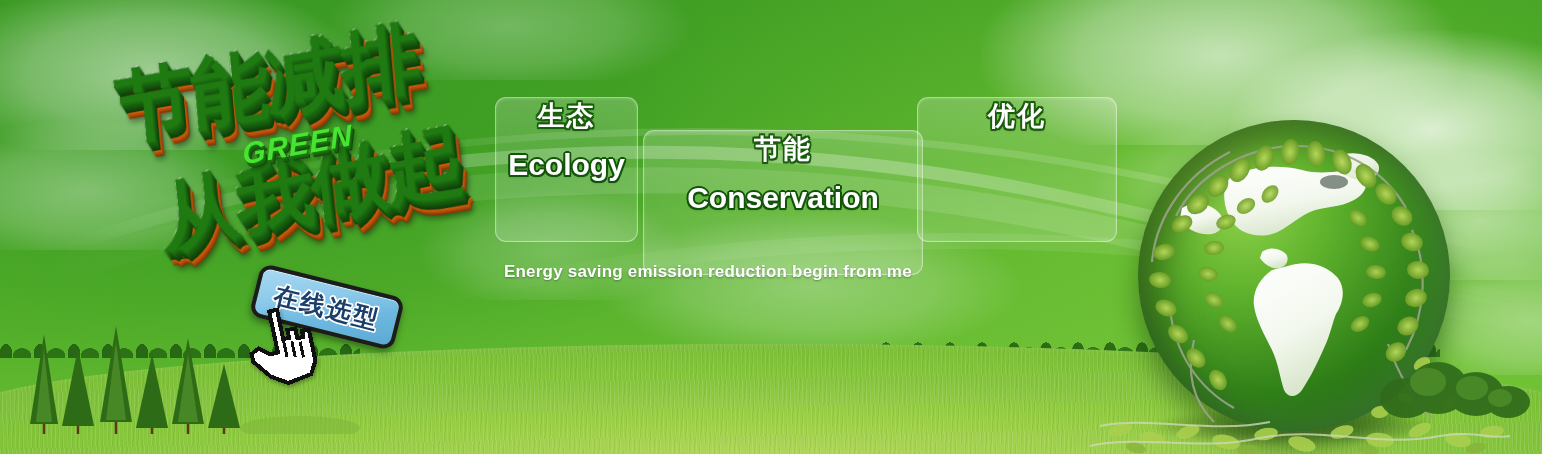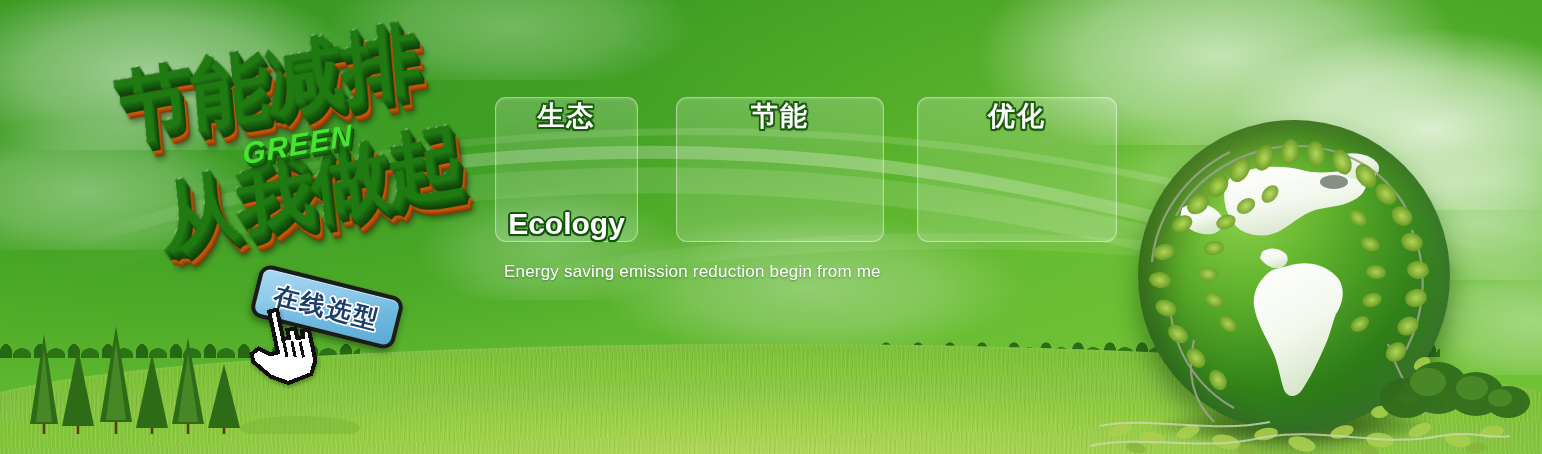--- a/index.html
+++ b/index.html
@@ -142,25 +142,25 @@
   .card {
     position: absolute;
     top: 0; height: 145px;
     border-radius: 11px;
     background: linear-gradient(180deg, rgba(255,255,255,0.20) 0%, rgba(255,255,255,0.11) 45%, rgba(255,255,255,0.17) 100%);
     border: 1px solid rgba(255,255,255,0.42);
     box-shadow: 0 1px 3px rgba(255,255,255,0.18) inset;
     display: flex;
     flex-direction: column;
     align-items: center;
-    justify-content: space-between;
+    justify-content: flex-start;
     gap: 14px;
   }
   #card-ecology      { left: 0;   width: 143px; }
-  #card-conservation { left: 181px; width: 208px; }
+  #card-conservation { left: 148px; width: 280px; margin-top: 33px; }
   #card-optimization { left: 422px; width: 200px; }
 
   .card-cn {
     font-size: 27px;
     font-weight: bold;
     color: #ffffff;
     letter-spacing: 2px;
     text-shadow:
       -1.6px -1.6px 0 #1a5c0d, 1.6px -1.6px 0 #1a5c0d,
       -1.6px 1.6px 0 #1a5c0d, 1.6px 1.6px 0 #1a5c0d,
@@ -182,20 +182,21 @@
   }
 
   
   #tagline {
     position: absolute;
     left: 504px; top: 262px;
     font-size: 17px;
     color: #ffffff;
     letter-spacing: .2px;
     text-shadow: 0 1px 2px rgba(20,60,10,.45);
+    font-weight: bold;
   }
 
   
   #cta-wrap {
     position: absolute;
     left: 253px; top: 272px;
     width: 160px; height: 85px;
   }
   #cta-button {
     position: absolute;
@@ -341,20 +342,21 @@
     <div class="title-line" id="title-line-2">从我做起</div>
   </div>
 
   <div id="cards">
     <div class="card" id="card-ecology">
       <div class="card-cn">生态</div>
       <div class="card-en">Ecology</div>
     </div>
     <div class="card" id="card-conservation">
       <div class="card-cn">节能</div>
+      <div class="card-en">Conservation</div>
     </div>
     <div class="card" id="card-optimization">
       <div class="card-cn">优化</div>
     </div>
   </div>
 
   <div id="tagline">Energy saving emission reduction begin from me</div>
 
   <div id="cta-wrap">
     <div id="cta-button">

